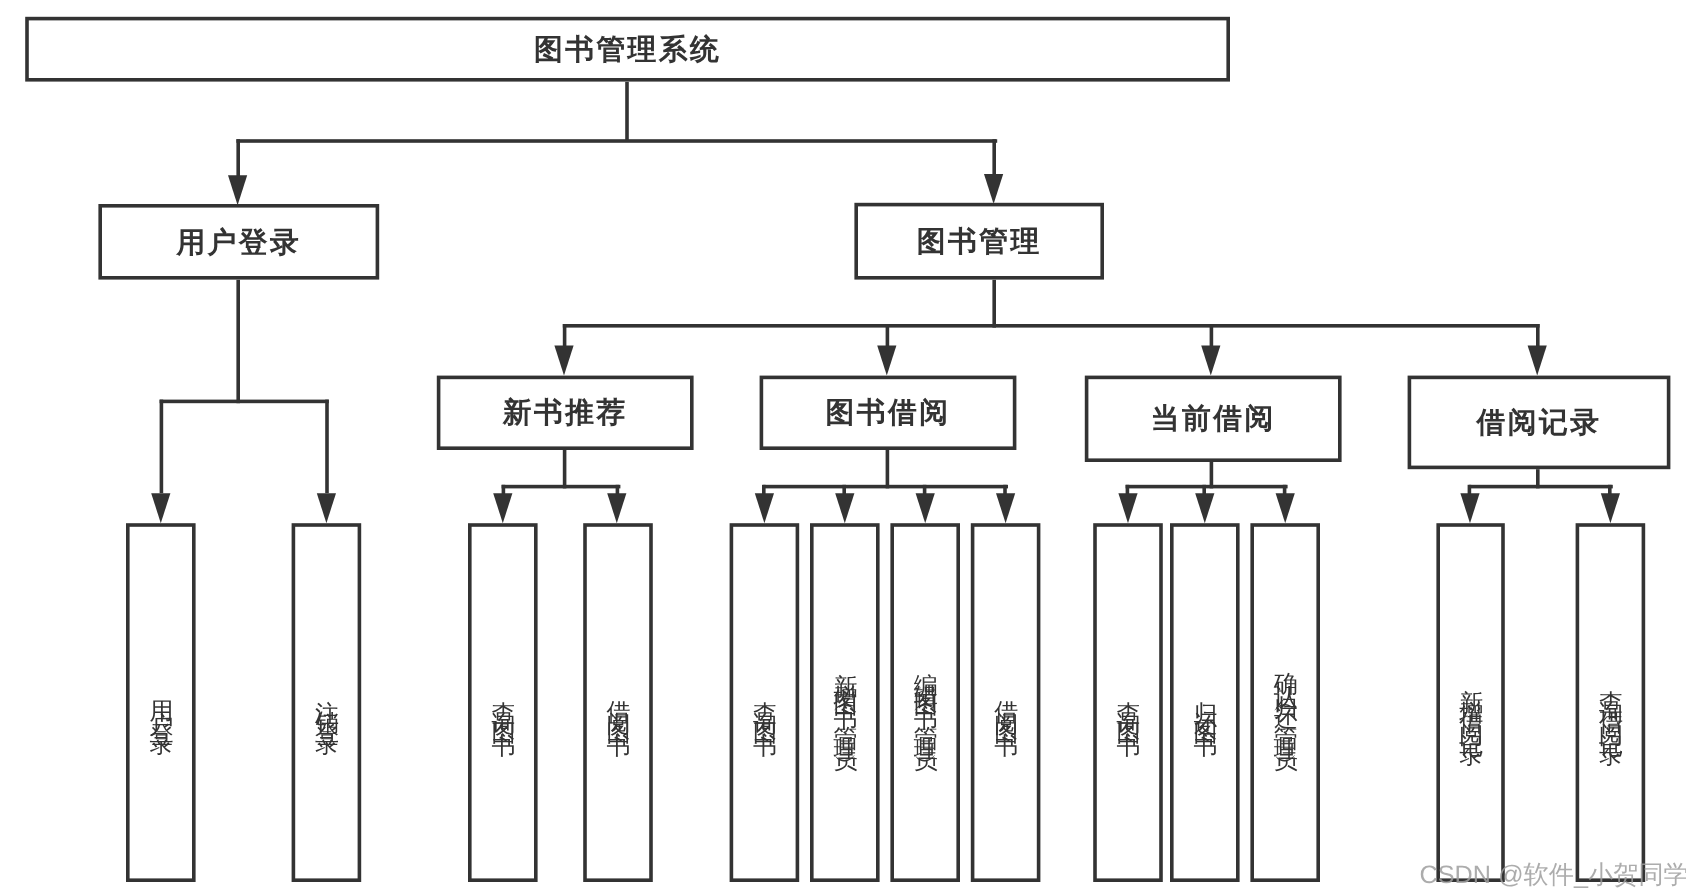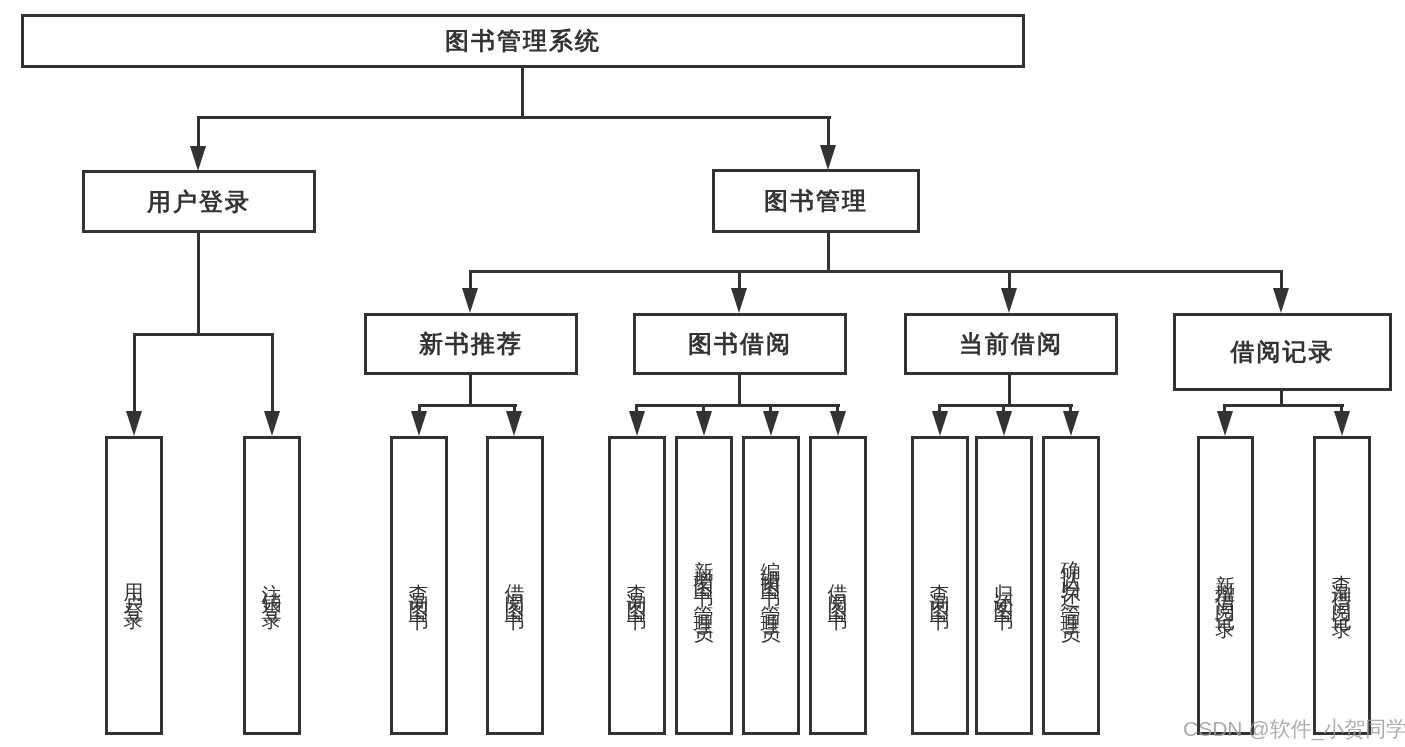--- a/index.html
+++ b/index.html
@@ -127,21 +127,21 @@
   <div class="box" style="left:712px;top:169px;width:208px;height:64px;">
     <span class="hlabel">图书管理</span>
   </div>
 
   <div class="box" style="left:364px;top:313px;width:214px;height:62px;">
     <span class="hlabel">新书推荐</span>
   </div>
   <div class="box" style="left:633px;top:313px;width:214px;height:62px;">
     <span class="hlabel">图书借阅</span>
   </div>
-  <div class="box" style="left:904px;top:313px;width:214px;height:62px;">
+  <div class="box" style="left:904px;top:313px;width:214px;height:72px;">
     <span class="hlabel">当前借阅</span>
   </div>
   <div class="box" style="left:1173px;top:313px;width:219px;height:78px;">
     <span class="hlabel">借阅记录</span>
   </div>
 
   <div class="box leaf" style="left:105px;top:436px;width:58px;height:299px;">
     <span class="vtext">用户登录</span>
   </div>
   <div class="box leaf" style="left:243px;top:436px;width:58px;height:299px;">

